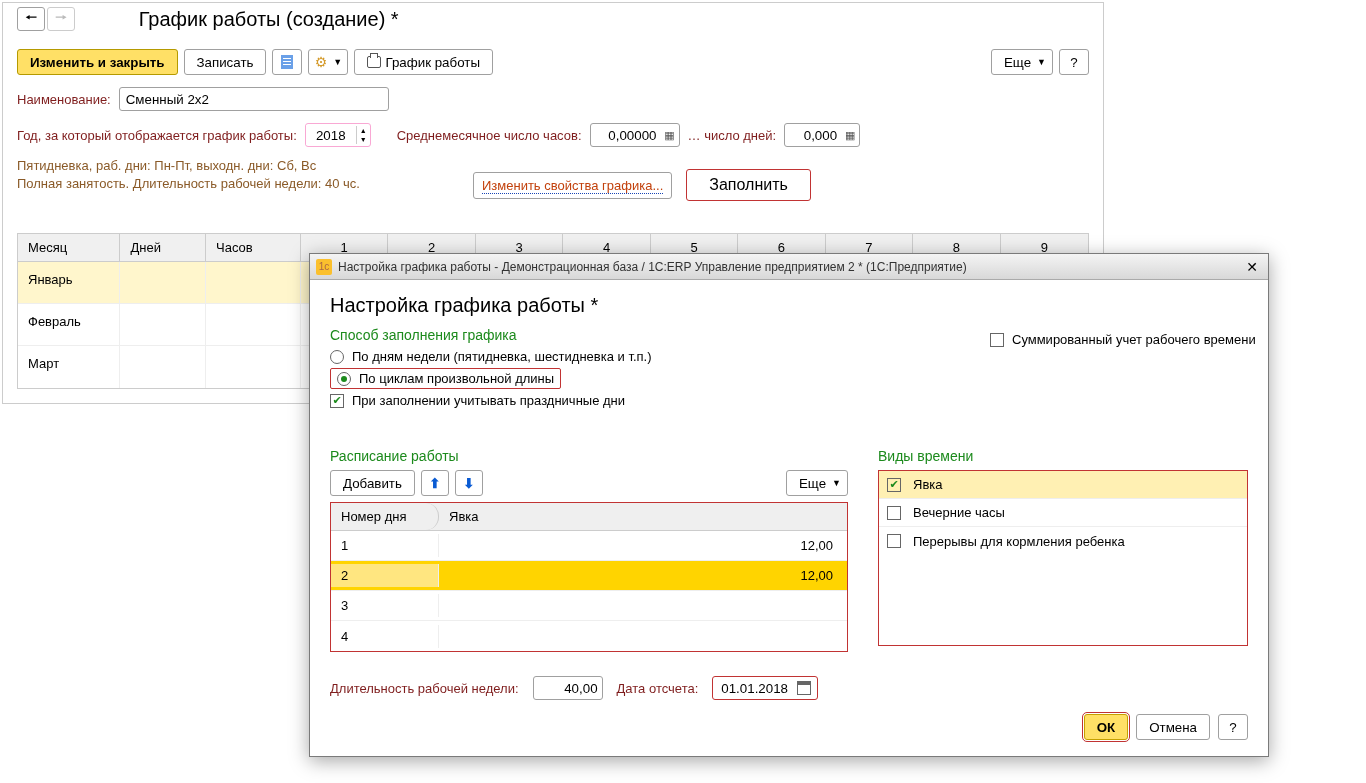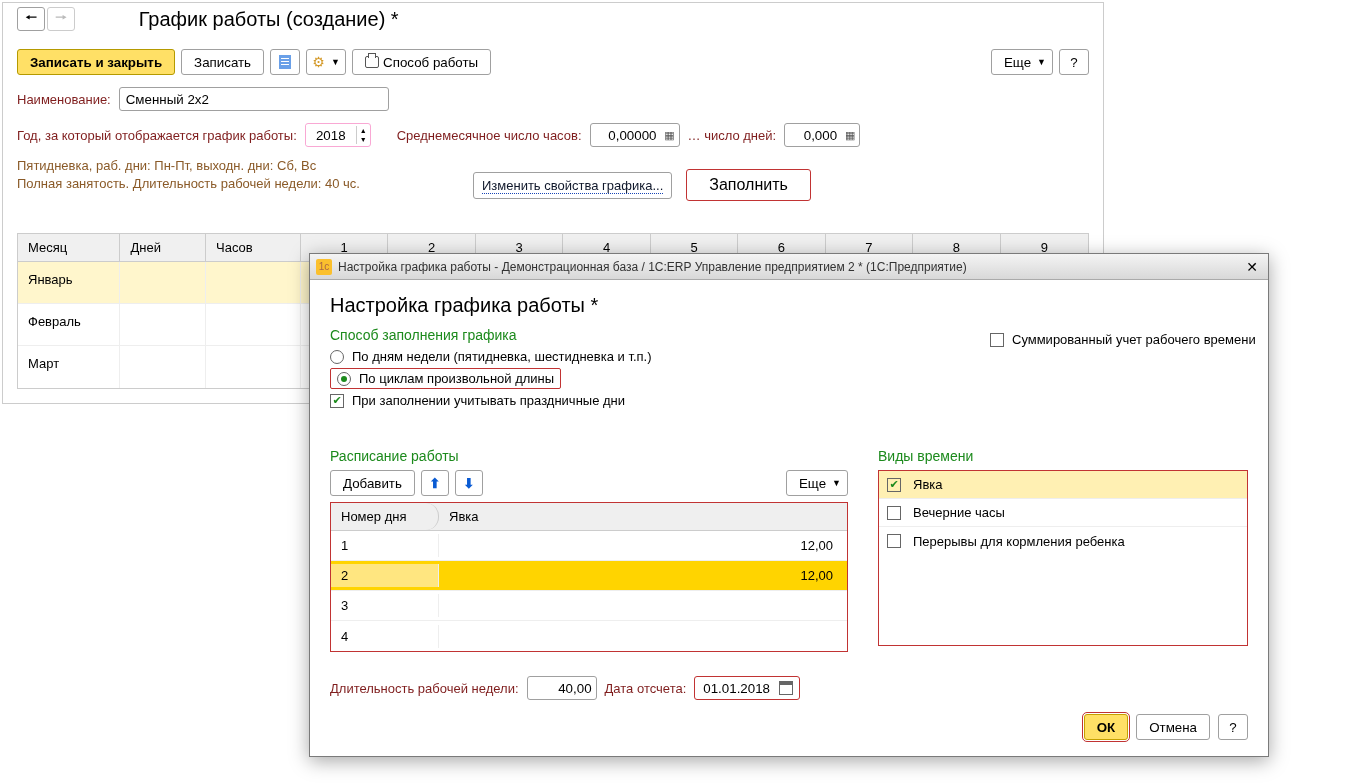--- a/index.html
+++ b/index.html
@@ -25,21 +25,21 @@
   .spinner input { border:none; width:50px; text-align:center; height:20px; outline:none; }
   .spinner .spn-btns { display:flex; flex-direction:column; border-left:1px solid #ccc; }
   .spinner .spn-btns span { font-size:7px; line-height:9px; padding:0 3px; cursor:pointer; }
   .num-field { display:inline-flex; align-items:center; border:1px solid #a0a0a0; border-radius:3px; height:24px; padding:0 2px 0 6px; }
   .num-field input { border:none; text-align:right; width:62px; outline:none; }
   .calc-icon { width:14px; height:14px; display:inline-flex; align-items:center; justify-content:center; font-size:11px; color:#555; margin-left:4px; }
 
   .brown-text { color:#8a5a28; margin-top:10px; line-height:1.4; }
   .big-fill-btn { border:1px solid #c13333; border-radius:3px; padding:6px 22px; font-size:16px; background:#fff; cursor:pointer; margin-left:14px; }
   .change-link-btn { border:1px solid #a0a0a0; border-radius:3px; padding:5px 8px; background:#fff; cursor:pointer; }
-  .change-link-btn span { color:#0f172a; border-bottom:1px dotted #1845b5; }
+  .change-link-btn span { color:#c2410c; border-bottom:1px dotted #1845b5; }
   .change-row { display:flex; align-items:center; position:absolute; left:470px; top:166px; }
   .red-border { border:1px solid #c13333 !important; }
 
   .grid { margin-top: 40px; border:1px solid #ccc; }
   .grid-header { display:flex; background:#f0f0f0; border-bottom:1px solid #ccc; }
   .grid-header > div { padding:6px 10px; border-right:1px solid #ccc; }
   .grid-row { display:flex; height:42px; border-bottom:1px solid #eee; }
   .grid-row > div { padding:10px; border-right:1px solid #eee; }
   .grid-row.sel { background:#fff6cc; }
   .grid-row .first { background: inherit; }
@@ -78,21 +78,21 @@
   .c-val { flex:1; text-align:right; padding-right:14px !important; }
   .sched-row.hl { background:#ffd400; }
   .sched-row.hl .c-num { background:#ffe680; }
 
   .time-types { border:1px solid #c13333; }
   .tt-row { display:flex; align-items:center; height:28px; padding:0 8px; border-bottom:1px solid #eee; gap:12px; }
   .tt-row.sel { background:#fff0b3; }
   .tt-row .tt-chk { width:14px; height:14px; border:1px solid #666; display:flex; align-items:center; justify-content:center; color:#1c8a1c; font-size:11px; }
   .tt-row .tt-chk.checked::after { content:"✔"; }
 
-  .bottom-row { margin-top:24px; display:flex; align-items:center; gap:8px; }
+  .bottom-row { margin-top:24px; display:flex; align-items:center; gap:14px; }
   .dlg-footer { display:flex; justify-content:flex-end; gap:8px; margin-top:14px; align-items:center; }
   .btn.ok { background:#ffe066; border-color:#c5a000; font-weight:bold; outline:1px solid #c13333; outline-offset:1px; }
 
   .print-icon { width:14px; height:12px; border:1px solid #555; border-radius:2px; position:relative; }
   .print-icon::before { content:""; position:absolute; left:2px; right:2px; top:-4px; height:4px; background:#fff; border:1px solid #555; border-bottom:none; }
   .list-icon { width:12px; height:14px; background:linear-gradient(#6aa0e8,#6aa0e8); display:inline-block; position:relative; }
   .list-icon::after{ content:""; position:absolute; left:2px; right:2px; top:3px; bottom:3px; background:repeating-linear-gradient(#fff,#fff 1px,#6aa0e8 1px,#6aa0e8 3px); }
   .gear-icon { color:#d49a2a; font-size:14px; }
   .cal-icon { width:14px; height:14px; border:1px solid #666; display:inline-block; position:relative; }
   .cal-icon::before { content:""; position:absolute; left:0; right:0; top:0; height:3px; background:#666; }
@@ -106,32 +106,32 @@
 <div class="main-window">
   <div>
     <span class="nav-arrows">
       <span class="nav-btn">🠔</span>
       <span class="nav-btn disabled">🠖</span>
     </span>
     <span class="main-title">График работы (создание) *</span>
   </div>
 
   <div class="toolbar">
-    <button class="btn yellow">Записать и закрыть</button>
+    <button class="btn yellow">Изменить и закрыть</button>
     <button class="btn">Записать</button>
     <button class="btn icon-only">
         <span class="list-icon"></span>
       </button>
     <button class="btn icon-only" style="width:40px;">
         <span class="gear-icon">⚙</span>
         <span class="caret">▼</span>
       </button>
     <button class="btn">
         <span class="print-icon"></span>
-        <span>Способ работы</span>
+        <span>График работы</span>
       </button>
     <span class="spacer"></span>
     <button class="btn" style="padding-right:6px;">
         <span>Еще</span>
         <span class="caret">▼</span>
       </button>
     <button class="btn icon-only">?</button>
   </div>
 
   <div class="form-row">

